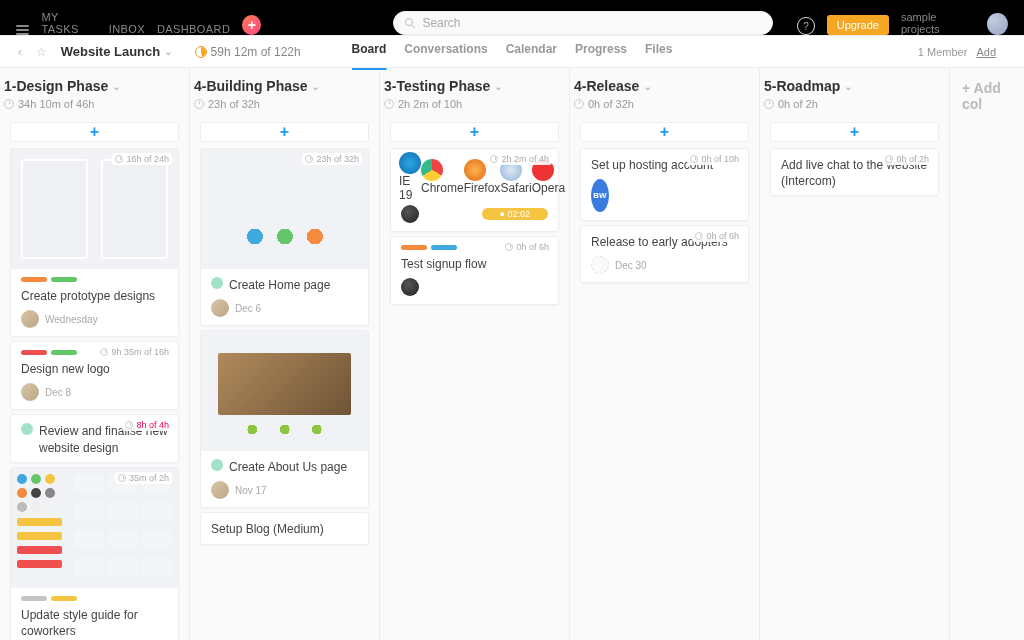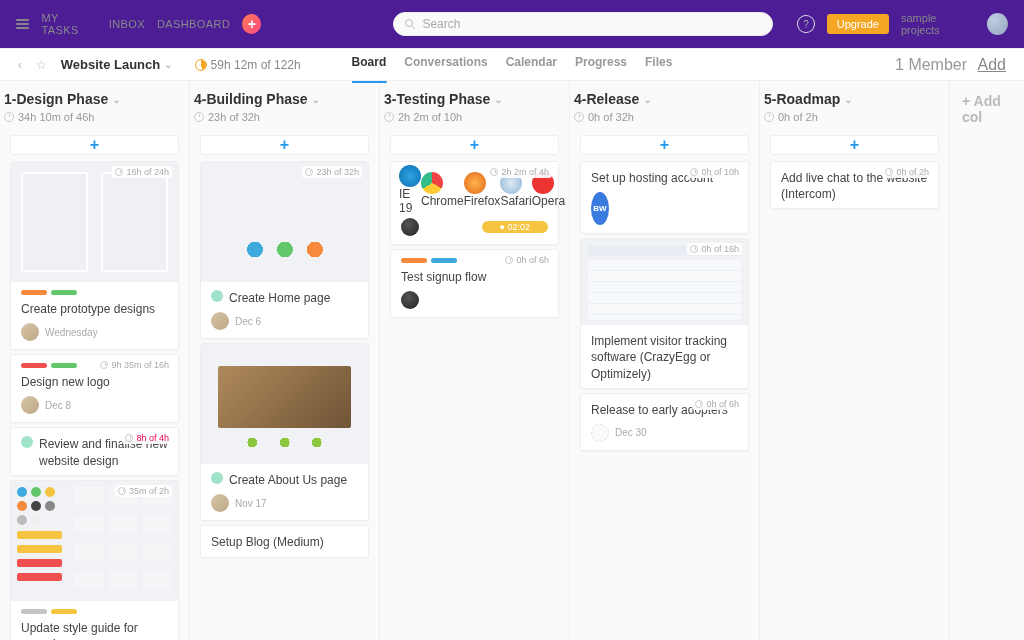--- a/index.html
+++ b/index.html
@@ -1,19 +1,19 @@
 <!DOCTYPE html>
 <html><head>
 <meta charset="utf-8">
 <style>
   * { box-sizing: border-box; margin: 0; padding: 0; font-family: -apple-system, "Helvetica Neue", Arial, sans-serif; }
   html, body { width: 1024px; height: 640px; background: #fafafa; color: #333; overflow: hidden; }
 
   
-  .appbar { height: 49px; background: #4c1d95; border-bottom: 1px solid #eee; display: flex; align-items: center; padding: 0 16px; gap: 12px; font-size: 11px; color: #888; }
+  .appbar { height: 36px; background: #000000; border-bottom: 1px solid #eee; display: flex; align-items: flex-end; padding: 0 16px; gap: 12px; font-size: 11px; color: #888; }
   .appbar .hamburger { width: 14px; height: 10px; display: inline-block; position: relative; }
   .appbar .hamburger::before, .appbar .hamburger::after, .appbar .hamburger span { content: ""; position: absolute; left: 0; right: 0; height: 2px; background: #888; border-radius: 1px; }
   .appbar .hamburger::before { top: 0; } .appbar .hamburger span { top: 4px; display: block; } .appbar .hamburger::after { top: 8px; }
   .appbar .nav-item { text-transform: uppercase; letter-spacing: 0.4px; cursor: pointer; }
   .appbar .plus { width: 20px; height: 20px; border-radius: 50%; background: linear-gradient(135deg,#ff7b54,#ff4785); color: #fff; display: flex; align-items: center; justify-content: center; font-size: 14px; font-weight: bold; line-height: 1; }
   .appbar .search { flex: 0 0 auto; margin-left: 120px; width: 380px; height: 24px; border: 1px solid #eee; border-radius: 12px; background: #fafafa; display: flex; align-items: center; padding: 0 10px; color: #aaa; gap: 6px; font-size: 12px; }
   .appbar .spacer { flex: 1; }
   .appbar .help { width: 18px; height: 18px; border: 1px solid #ddd; border-radius: 50%; display: flex; align-items: center; justify-content: center; font-size: 10px; color: #aaa; }
   .appbar .upgrade { background: #f5a623; color: #fff; font-size: 11px; padding: 4px 10px; border-radius: 3px; cursor: pointer; }
   .appbar .workspace { font-size: 11px; color: #888; }
@@ -22,21 +22,21 @@
   
   .projbar { height: 32px; background: #fff; border-bottom: 1px solid #eee; display: flex; align-items: center; padding: 0 18px; font-size: 12px; color: #444; gap: 14px; position: relative; }
   .projbar .star, .projbar .back { color: #bbb; font-size: 12px; }
   .projbar .proj-title { font-weight: 600; font-size: 13px; color: #333; display: flex; align-items: center; gap: 4px; }
   .projbar .time { color: #888; display: flex; align-items: center; gap: 4px; margin-left: 8px;}
   .projbar .time .clock { width: 12px; height: 12px; border-radius: 50%; border: 1px solid #f0a020; position: relative; }
   .projbar .time .clock::before { content:""; position:absolute; inset: 0; border-radius: 50%; background: conic-gradient(#f5a623 0 45%, transparent 0); }
   .projbar .tabs { position: absolute; left: 50%; transform: translateX(-50%); display: flex; gap: 18px; font-size: 12px; color: #999; }
   .projbar .tabs .tab.active { color: #333; font-weight: 600; box-shadow: inset 0 -2px 0 #2299ee; padding-bottom: 6px; margin-bottom: -8px; }
   .projbar .tab { padding-bottom: 6px; font-weight: bold; }
-  .projbar .members { position: absolute; right: 18px; color: #999; font-size: 16px; }
+  .projbar .members { position: absolute; right: 28px; color: #999; font-size: 11px; }
   .projbar .members .add { color: #888; text-decoration: underline; margin-left: 6px; }
 
   
   .board { display: flex; height: calc(640px - 68px); overflow: hidden; }
   .col { width: 190px; flex: 0 0 190px; border-right: 1px solid #eee; display: flex; flex-direction: column; }
   .col.addcol { flex: 1; border-right: none; }
   .col-head { padding: 10px 4px 6px; }
   .col-title { font-size: 14px; font-weight: 600; color: #333; display: flex; align-items: center; gap: 4px; }
   .col-title .chev { color: #bbb; font-size: 10px; }
   .col-sub { font-size: 11px; color: #999; display: flex; align-items: center; gap: 4px; margin-top: 4px; }
@@ -381,30 +381,20 @@
             </div>
       </div>
           <div class="meta">
             <span class="left">
               <span class="avatar-bw">BW</span>
               <span></span>
             </span>
           </div>
         </div>
         <div class="card">
-          <span class="time-chip"><span class="smclock"></span>0h of 16h</span>
-          <div class="thumb th-spread" style="height:86px;"></div>
-      <div class="body">
-
-        <div class="title-row">
-              <span class="txt">Implement visitor tracking software (CrazyEgg or Optimizely)</span>
-            </div>
-      </div>
-        </div>
-        <div class="card">
           <span class="time-chip"><span class="smclock"></span>0h of 6h</span>
       <div class="body">
 
         <div class="title-row">
               <span class="txt">Release to early adopters</span>
             </div>
       </div>
           <div class="meta">
             <span class="left">
               <span class="avatar-ph"></span>

